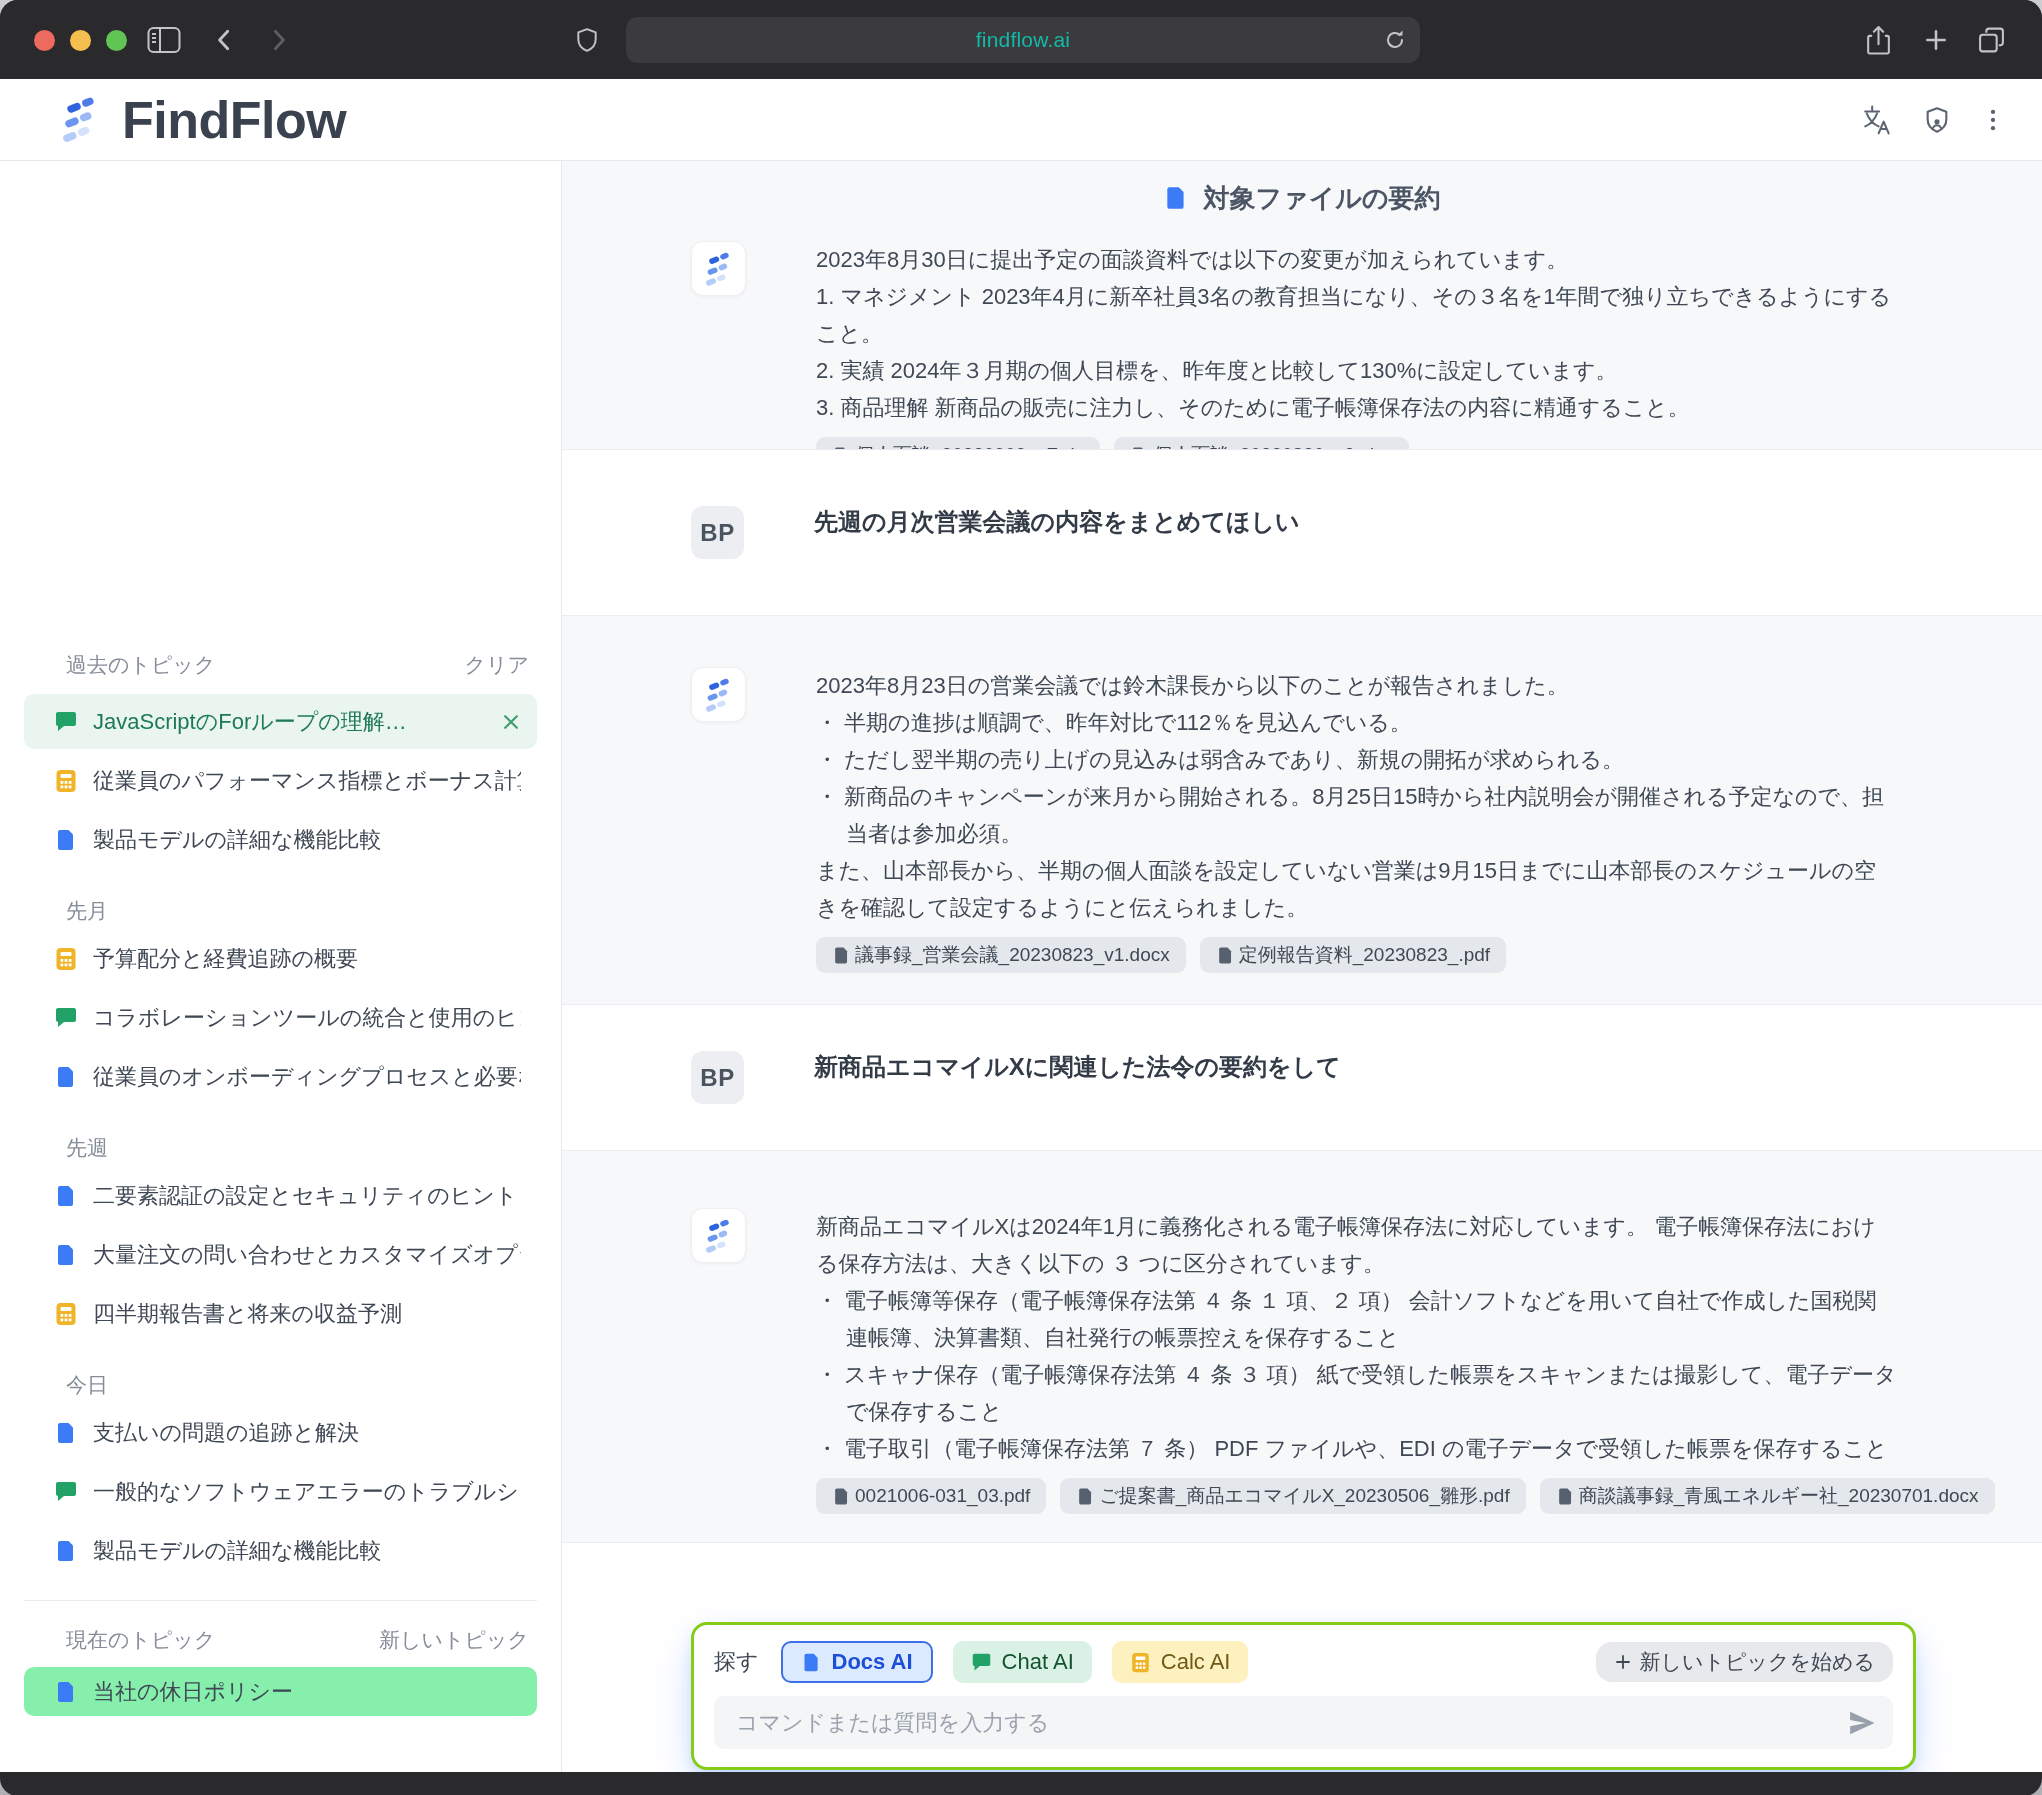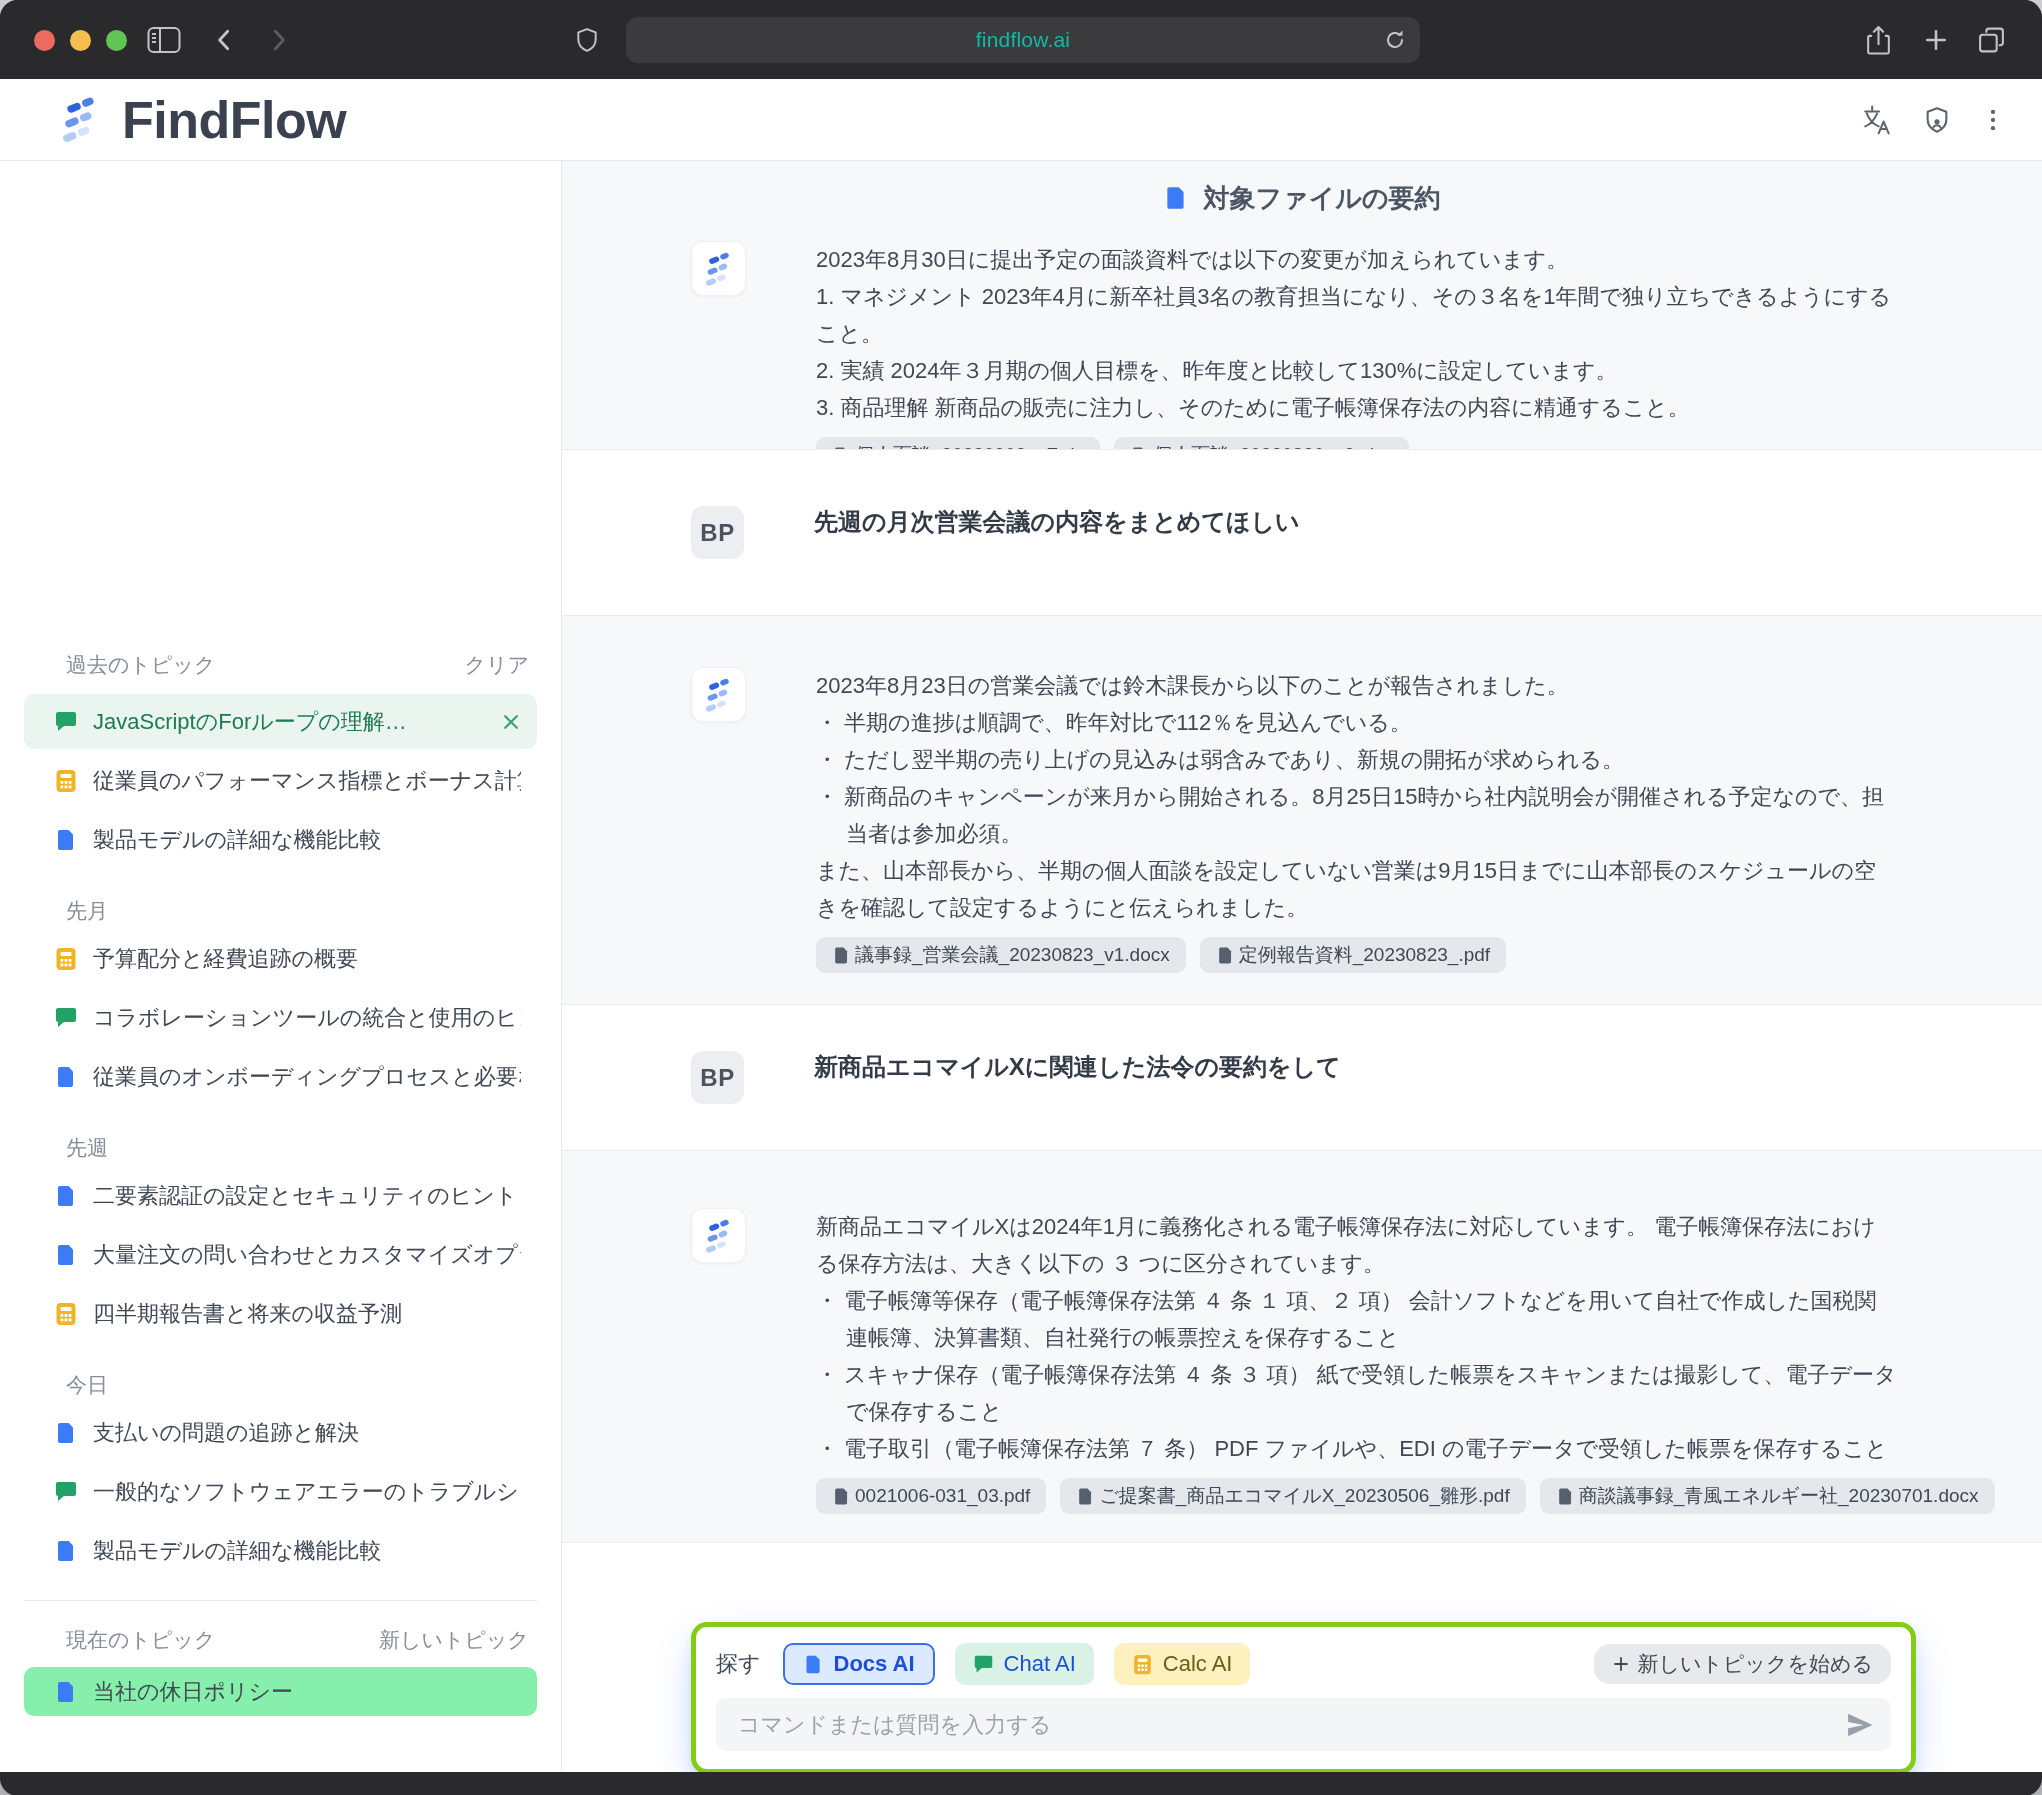--- a/index.html
+++ b/index.html
@@ -60,26 +60,26 @@
   .msg-body{margin-left:70px;min-width:0;flex:1;}
   .msg-text{font-size:22px;line-height:37px;color:#3f4854;}
   .msg-text .bullet{padding-left:30px;text-indent:-30px;}
   .user-text{font-size:24px;font-weight:700;color:#333b47;margin-left:70px;}
   .chips{display:flex;gap:14px;margin-top:11px;flex-wrap:nowrap;}
   .chip{height:36px;background:#e4e7eb;border-radius:9px;display:flex;align-items:center;gap:4px;padding:0 16px;color:#3f4854;font-size:19px;white-space:nowrap;}
   .chip svg{color:#57606e;flex:none;}
 
   
   .sec.composer{flex:1;background:#fff;position:relative;}
-  .comp-card{position:absolute;left:129px;top:79px;width:1225px;box-sizing:border-box;background:#fff;border:5px solid #84cc16;border-radius:16px;padding:16px 20px 18px 20px;box-shadow:0 4px 10px rgba(120,160,255,.16),0 16px 38px -6px rgba(88,140,255,.42);}
+  .comp-card{position:absolute;left:129px;top:79px;width:1225px;box-sizing:border-box;background:#fff;border:3px solid #84cc16;border-radius:16px;padding:16px 20px 18px 20px;box-shadow:0 4px 10px rgba(120,160,255,.16),0 16px 38px -6px rgba(88,140,255,.42);}
   .comp-row1{display:flex;align-items:center;gap:20px;}
   .comp-label{font-size:22px;color:#3f4854;margin-right:2px;}
   .pill{height:42px;border-radius:10px;display:flex;align-items:center;gap:10px;padding:0 18px;font-size:22px;box-sizing:border-box;border:none;cursor:pointer;font-family:inherit;}
   .pill.docs{background:#dbeafe;border:2px solid #3f6fe8;color:#1d4ed8;font-weight:600;}
-  .pill.chat{background:#d9f2e5;color:#1d4ed8;}
+  .pill.chat{background:#d9f2e5;color:#14532d;}
   .pill.calc{background:#fdf1bf;color:#6f5a16;}
   .newtopic{margin-left:auto;height:40px;border:none;border-radius:16px;background:#e7e9ed;color:#3f4854;font-size:21px;display:flex;align-items:center;gap:8px;padding:0 18px;cursor:pointer;font-family:inherit;}
   .comp-input{position:relative;margin-top:13px;}
   .comp-input input{width:100%;box-sizing:border-box;height:53px;background:#f4f5f7;border:none;border-radius:10px;padding:0 69px 0 22px;font-size:22px;color:#3f4854;font-family:inherit;outline:none;}
   .comp-input input::placeholder{color:#9aa2ad;}
   .send{position:absolute;right:16px;top:50%;transform:translateY(-50%);color:#98a0ab;background:none;border:none;cursor:pointer;padding:0;display:flex;}
   svg{display:block;}
 </style>
 </head>
 <body>

